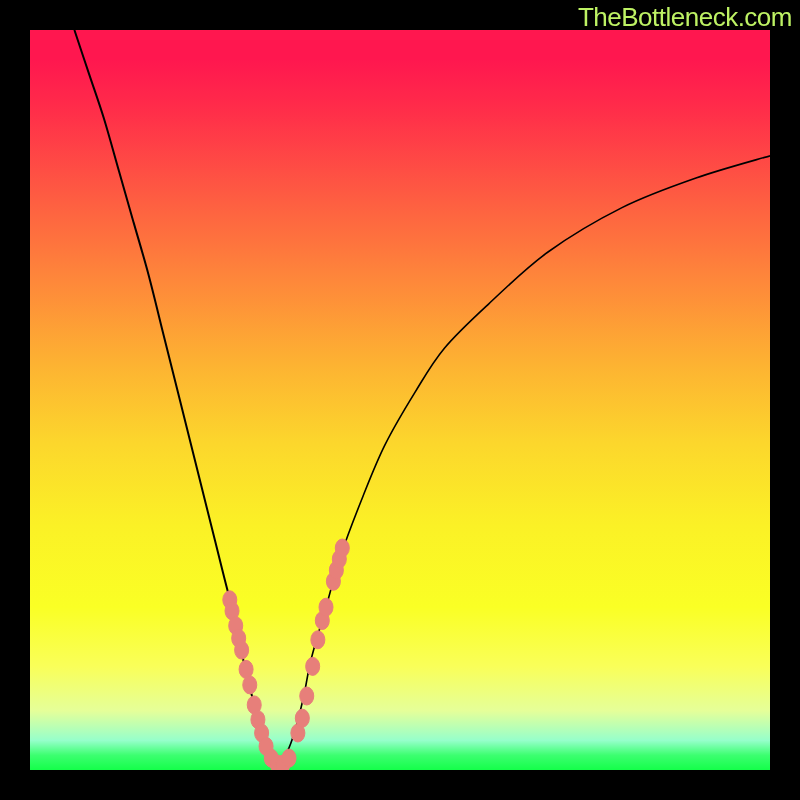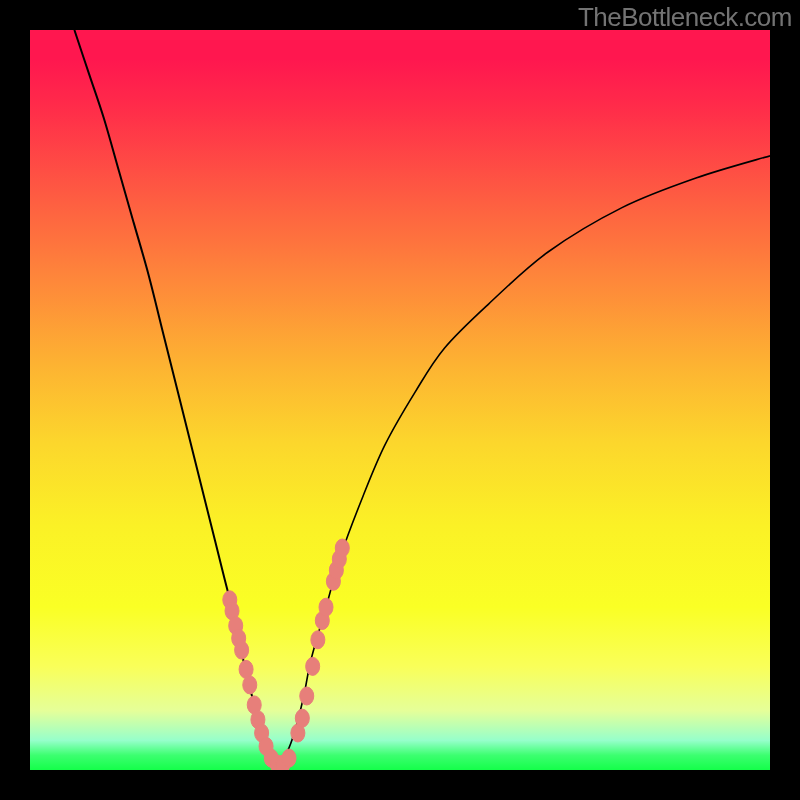--- a/index.html
+++ b/index.html
@@ -13,21 +13,21 @@
   }
   .stage {
     position: relative;
     width: 800px;
     height: 800px;
   }
   .attribution {
     position: absolute;
     top: 2px;
     right: 8px;
-    color: #737373;
+    color: #bef264;
     font-size: 26px;
     font-weight: 500;
     letter-spacing: -0.5px;
     z-index: 5;
   }
   .plot-frame {
     position: absolute;
     left: 30px;
     top: 30px;
     width: 740px;

